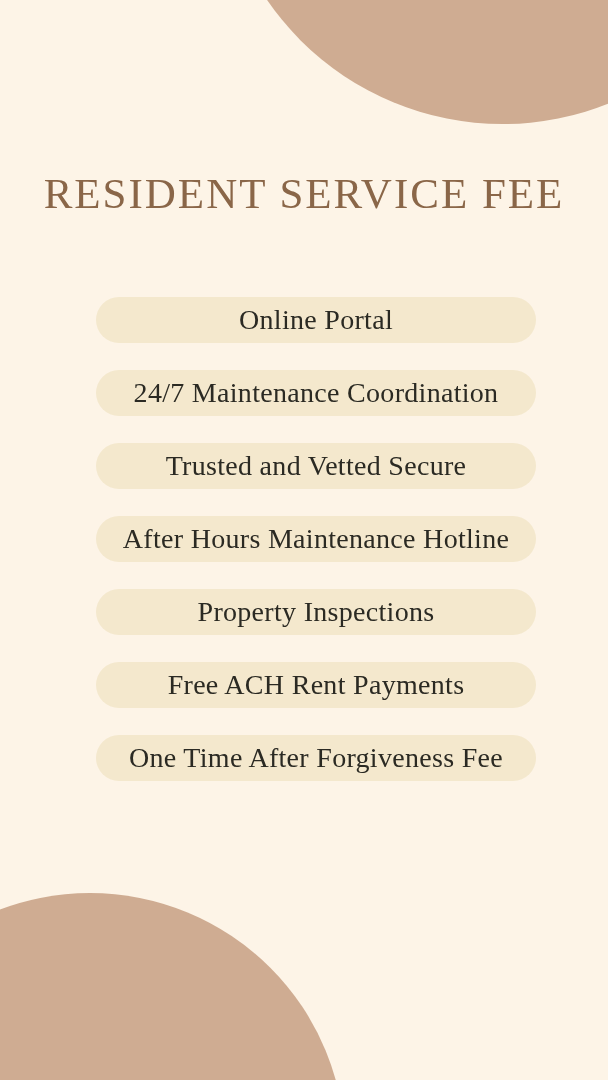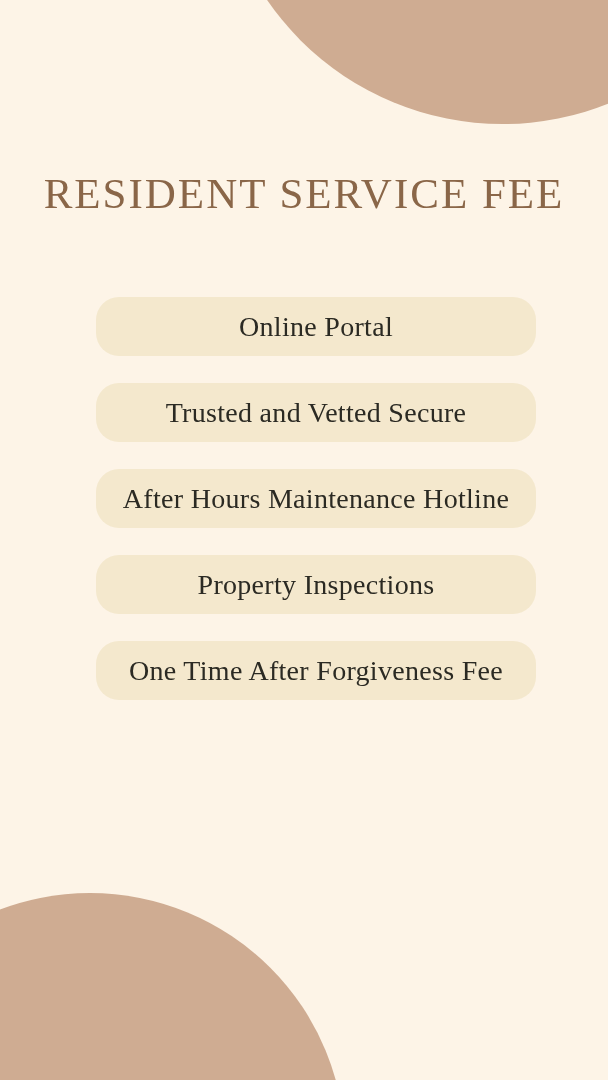--- a/index.html
+++ b/index.html
@@ -50,21 +50,21 @@
     position: absolute;
     top: 297px;
     left: 96px;
     width: 440px;
     display: flex;
     flex-direction: column;
     gap: 27px;
     z-index: 3;
   }
   .pill {
-    height: 59px;
+    height: 46px;
     border-radius: 23px;
     background: var(--pill-background, #f4e8cd);
     display: flex;
     align-items: center;
     justify-content: center;
   }
   .pill-label {
     font-size: 28px;
     letter-spacing: 0.3px;
     white-space: nowrap;
@@ -79,26 +79,32 @@
   <div class="blob blob-top-right"></div>
   <div class="blob blob-bottom-left"></div>
 
   <h1 class="title">RESIDENT SERVICE FEE</h1>
 
   <div class="pill-list">
     <div class="pill">
       <span class="pill-label">Online Portal</span>
     </div>
     <div class="pill">
+      <span class="pill-label">24/7 Maintenance Coordination</span>
+    </div>
+    <div class="pill">
       <span class="pill-label">Trusted and Vetted Secure</span>
     </div>
     <div class="pill">
       <span class="pill-label">After Hours Maintenance Hotline</span>
     </div>
     <div class="pill">
       <span class="pill-label">Property Inspections</span>
     </div>
     <div class="pill">
+      <span class="pill-label">Free ACH Rent Payments</span>
+    </div>
+    <div class="pill">
       <span class="pill-label">One Time After Forgiveness Fee</span>
     </div>
   </div>
 
 </div>
 
 </body></html>

